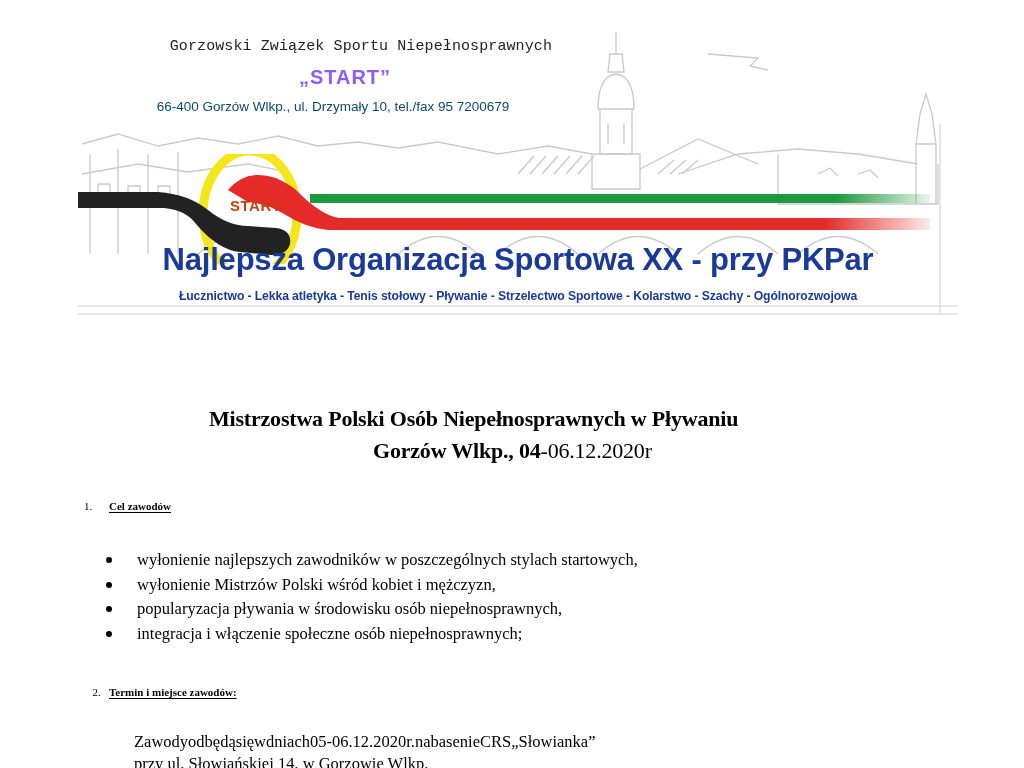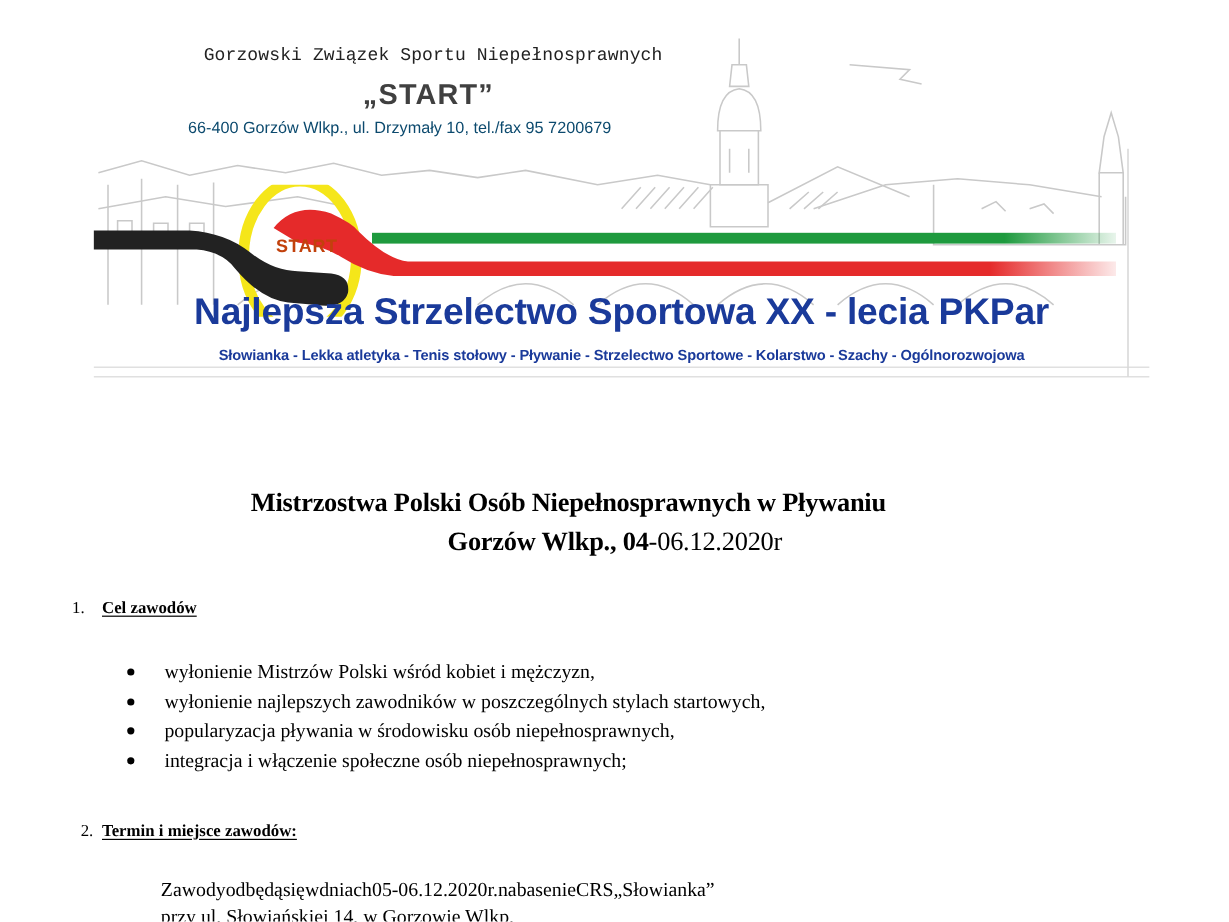--- a/index.html
+++ b/index.html
@@ -3,38 +3,38 @@
 <meta charset="utf-8">
 <style>
   html, body { margin:0; padding:0; background:#ffffff; }
   body { width:1024px; height:768px; overflow:hidden; position:relative; font-family:"Liberation Serif", serif; color:#000; }
 
   
   .letterhead { position:absolute; left:78px; top:14px; width:880px; height:320px; }
   .sketch { position:absolute; left:0; top:0; width:880px; height:320px; }
   .org-name { position:absolute; left:60px; top:24px; width:414px; text-align:right;
     font-family:Liberation Mono, monospace; font-size:15px; color:#222; letter-spacing:0.1px; }
-  .org-short { position:absolute; left:72px; top:52px; width:414px; text-align:center;
-    font-family:"Liberation Sans", sans-serif; font-size:24px; font-weight:bold; color:#404040; letter-spacing:1px; }
+  .org-short { position:absolute; left:60px; top:52px; width:414px; text-align:center;
+    font-family:"Liberation Sans", sans-serif; font-size:20px; font-weight:bold; color:#8b5cf6; letter-spacing:1px; }
   .org-address { position:absolute; left:48px; top:85px; width:414px; text-align:center;
     font-family:"Liberation Sans", sans-serif; font-size:13.5px; color:#0c4a6e; }
   .logo-stripes { position:absolute; left:0; top:140px; width:880px; height:110px; }
   .start-label { position:absolute; left:152px; top:183px; font-family:"Liberation Sans", sans-serif;
     font-weight:bold; font-size:15px; color:#c2410c; letter-spacing:0.5px; }
   .slogan { position:absolute; left:0; top:228px; width:880px; text-align:center;
     font-family:"Liberation Sans", sans-serif; font-weight:bold; font-size:31px; color:#1a3a9a; letter-spacing:-0.2px; white-space:nowrap; }
   .disciplines { position:absolute; left:0; top:275px; width:880px; text-align:center;
     font-family:"Liberation Sans", sans-serif; font-weight:bold; font-size:12.2px; color:#1a3a9a; white-space:nowrap; letter-spacing:-0.1px; }
 
   
   .title-1 { position:absolute; left:209px; top:406px; font-size:22px; font-weight:bold; white-space:nowrap; letter-spacing:-0.2px; }
   .title-2 { position:absolute; left:337px; top:438px; font-size:22px; white-space:nowrap; letter-spacing:-0.2px; }
   .title-2 b { font-weight:bold;margin-left:36px; }
 
-  .section-heading { position:absolute; left:60px; font-size:14px; white-space:nowrap; }
+  .section-heading { position:absolute; left:84px; font-size:11px; white-space:nowrap; }
   .section-heading .num { display:inline-block; width:25px; }
   .section-heading .htext { font-weight:bold; text-decoration:underline; text-underline-offset:2px; }
 
   .bullets { position:absolute; left:104px; top:548px; margin:0; padding:0; list-style:none; }
   .bullets li { height:24.5px; font-size:16.5px; white-space:nowrap; display:flex; align-items:center; }
   .bullets .dot { display:inline-block; width:6px; height:6px; border-radius:50%; background:#000; margin-right:25px; margin-left:2px; }
 
   .para { position:absolute; left:134px; top:731px; width:828px; font-size:16.5px; line-height:22px; }
   .para .line1 { display:flex; white-space:nowrap; }
   .para .line2 { white-space:nowrap; }
@@ -93,39 +93,39 @@
     <ellipse cx="172" cy="60" rx="47" ry="63" fill="none" stroke="#f5e61a" stroke-width="9"></ellipse>
 
     <rect x="232" y="40" width="620" height="9" fill="url(#gfade)"></rect>
 
     <path d="M150 36 Q168 14 198 24 Q215 32 220 38 Q244 62 262 64 L852 64 L852 76 L250 76 Q228 74 206 60 Q190 50 170 48 Z" fill="url(#rfade)"></path>
 
     <path d="M0 38 L80 38 Q110 40 130 56 Q150 72 170 72 L198 74 Q214 76 212 90 Q208 104 184 100 L162 98 Q140 96 118 70 Q108 56 86 54 L0 54 Z" fill="#222"></path>
   </svg>
   <div class="start-label">START</div>
 
-  <div class="slogan">Najlepsza Strzelectwo Sportowa XX - lecia PKPar</div>
-  <div class="disciplines">Słowianka - Lekka atletyka - Tenis stołowy - Pływanie - Strzelectwo Sportowe - Kolarstwo - Szachy - Ogólnorozwojowa</div>
+  <div class="slogan">Najlepsza Organizacja Sportowa XX - przy PKPar</div>
+  <div class="disciplines">Łucznictwo - Lekka atletyka - Tenis stołowy - Pływanie - Strzelectwo Sportowe - Kolarstwo - Szachy - Ogólnorozwojowa</div>
 </div>
 
 <div class="title-1">Mistrzostwa Polski Osób Niepełnosprawnych w Pływaniu</div>
 <div class="title-2"><b>Gorzów Wlkp., 04</b><span>-06.12.2020r</span></div>
 
 <div class="section-heading" style="top:500px;">
   <span class="num">1.</span><span class="htext">Cel zawodów</span>
 </div>
 
 <ul class="bullets">
   <li>
       <span class="dot"></span>
-      <span>wyłonienie Mistrzów Polski wśród kobiet i mężczyzn,</span>
+      <span>wyłonienie najlepszych zawodników w poszczególnych stylach startowych,</span>
     </li>
   <li>
       <span class="dot"></span>
-      <span>wyłonienie najlepszych zawodników w poszczególnych stylach startowych,</span>
+      <span>wyłonienie Mistrzów Polski wśród kobiet i mężczyzn,</span>
     </li>
   <li>
       <span class="dot"></span>
       <span>popularyzacja pływania w środowisku osób niepełnosprawnych,</span>
     </li>
   <li>
       <span class="dot"></span>
       <span>integracja i włączenie społeczne osób niepełnosprawnych;</span>
     </li>
 </ul>

